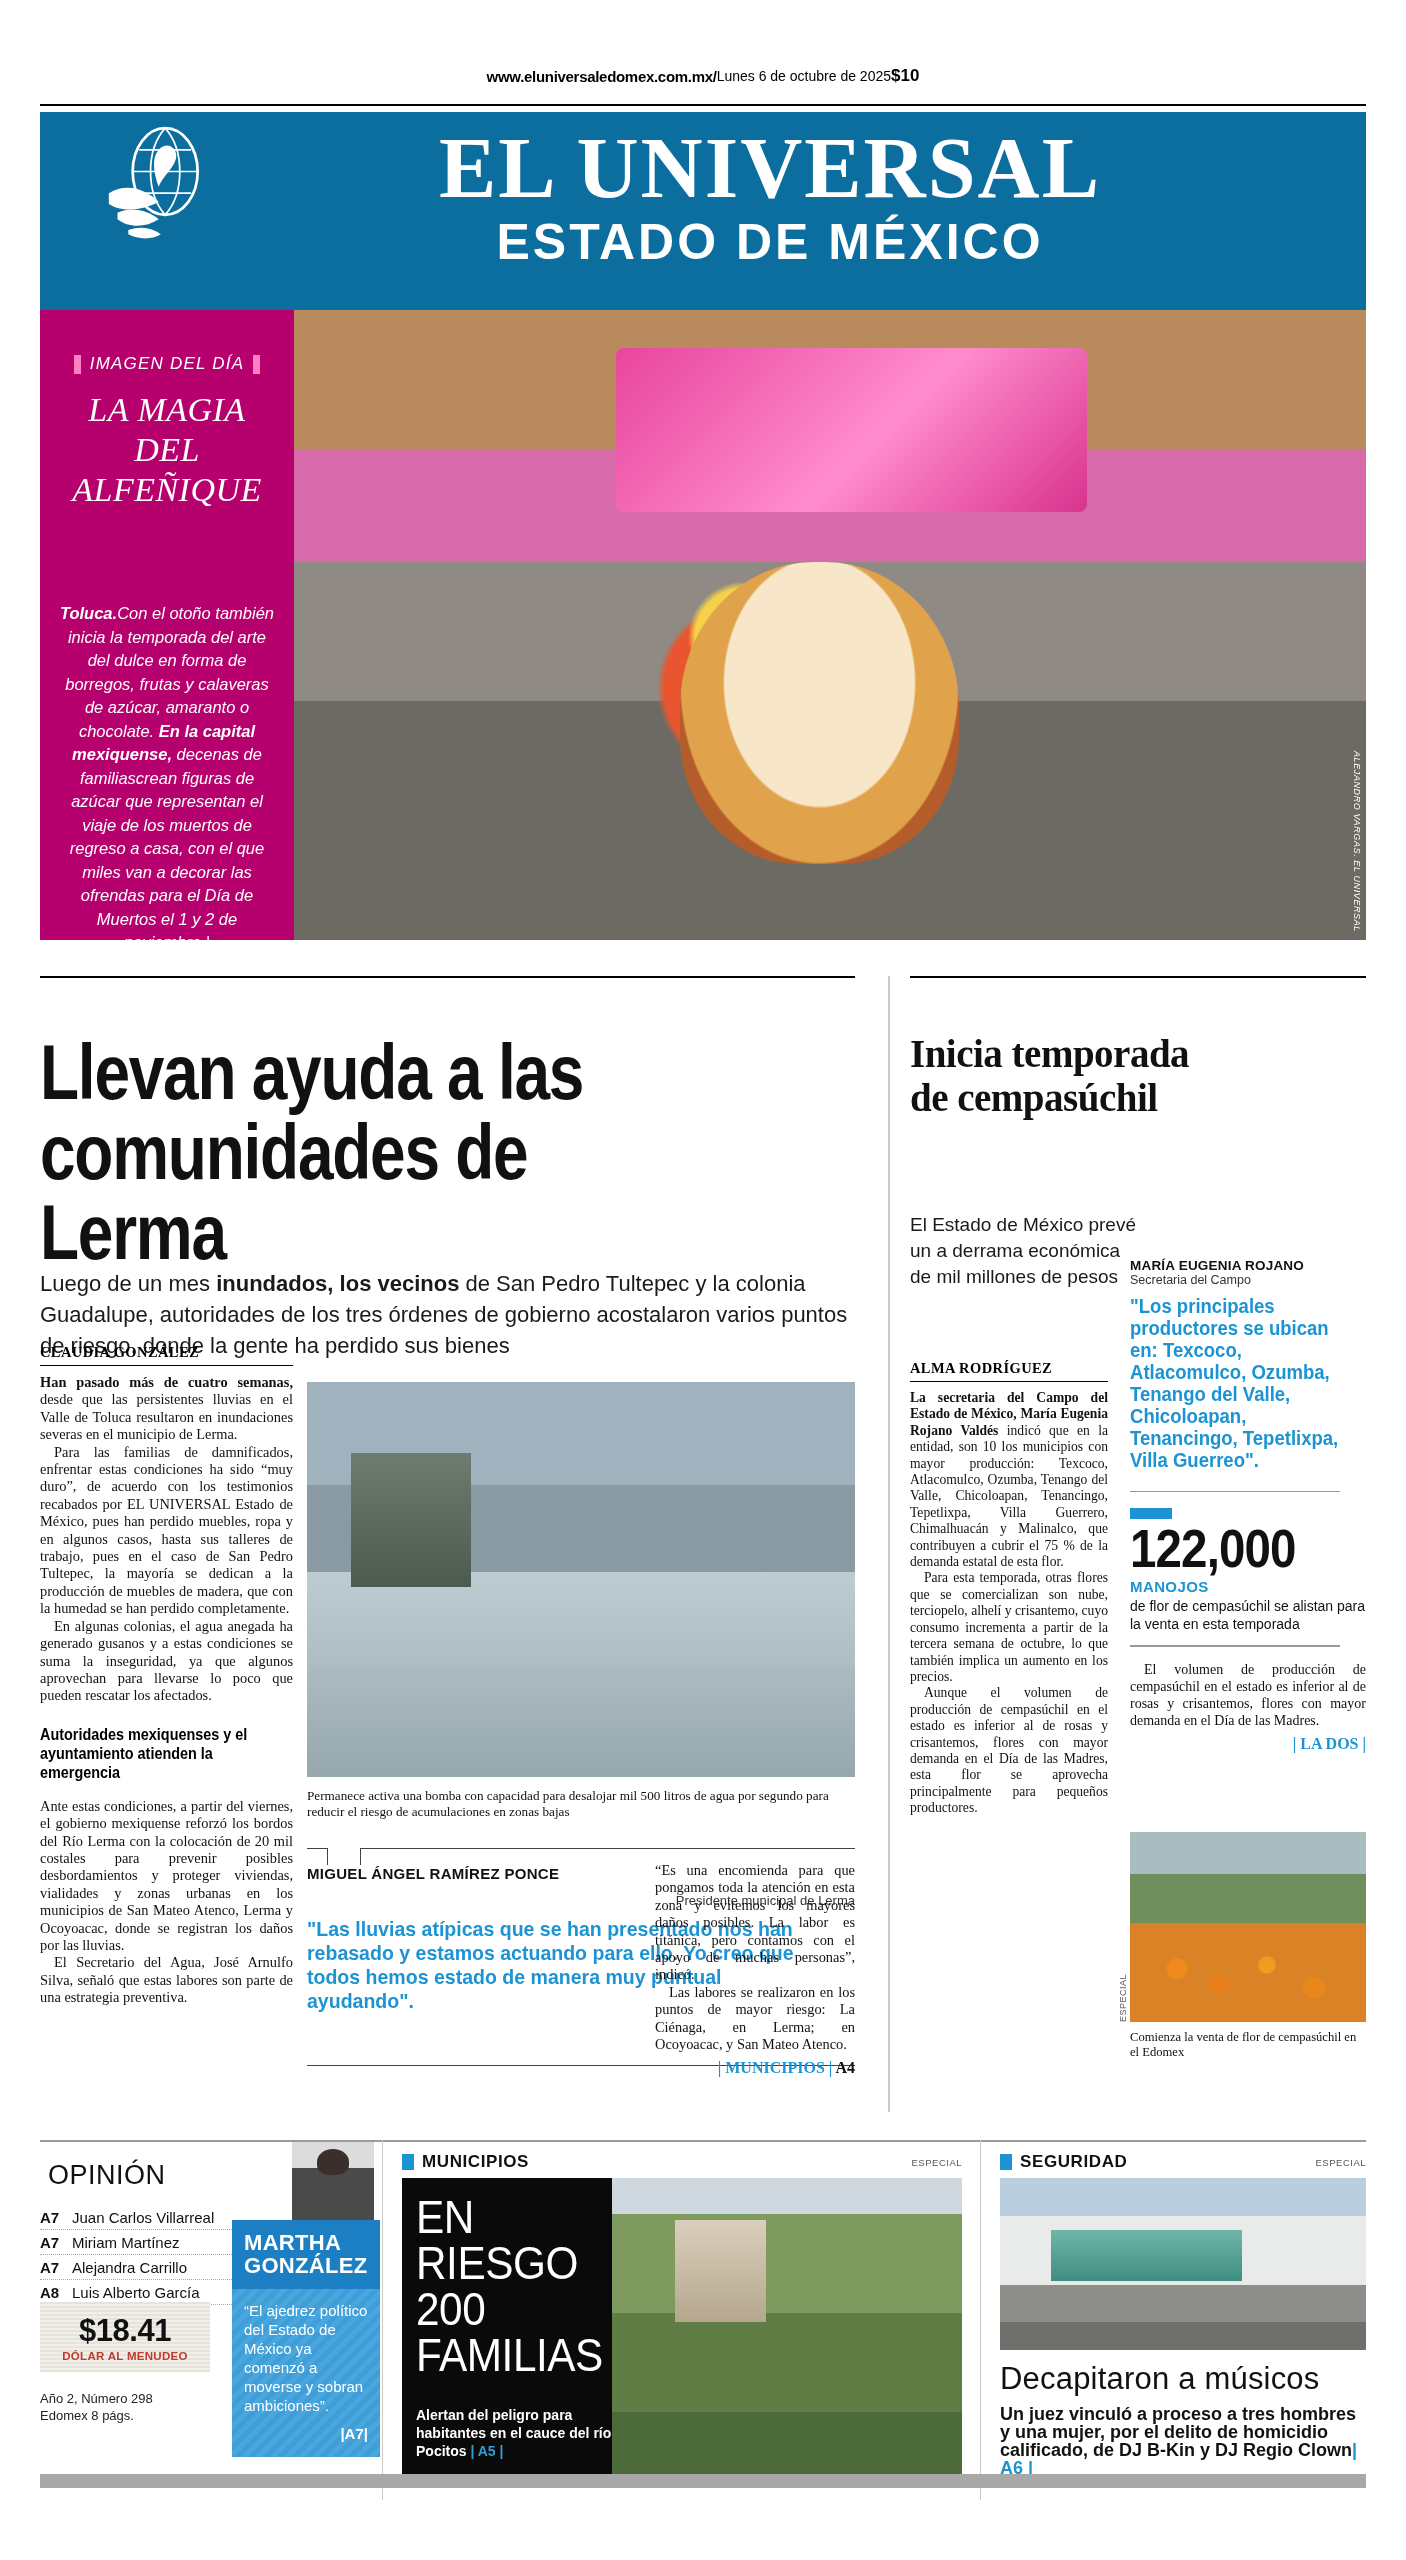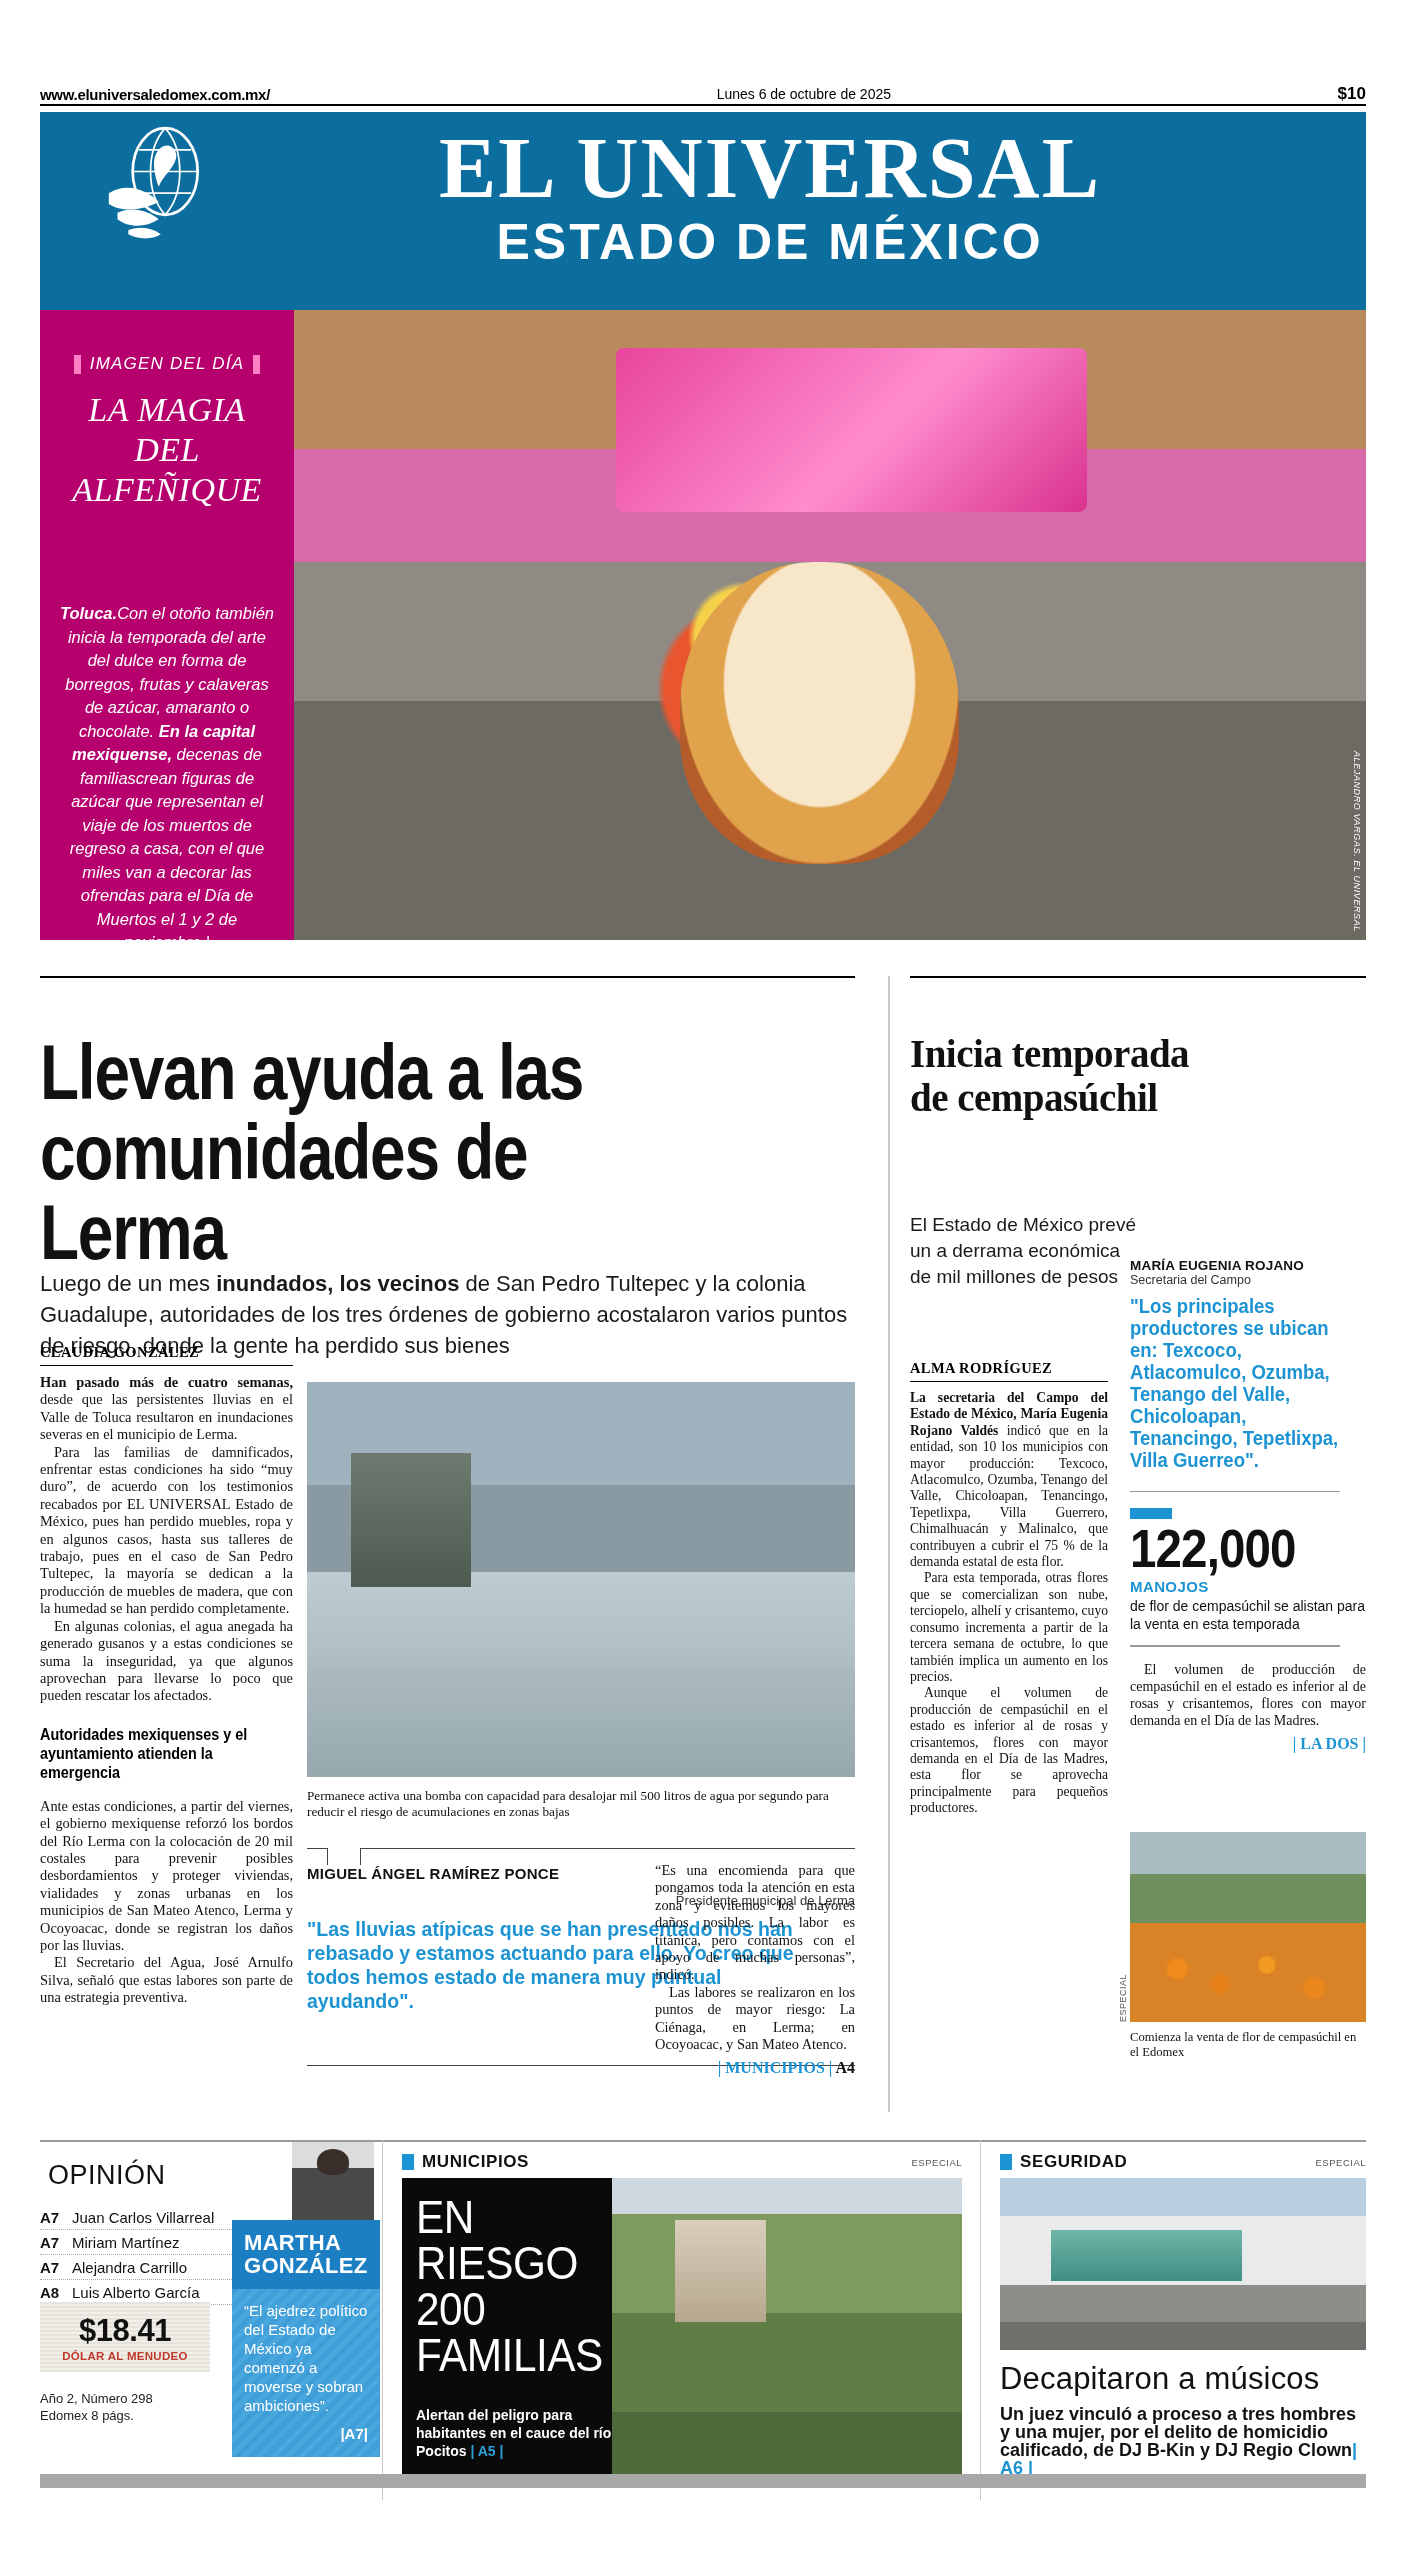--- a/index.html
+++ b/index.html
@@ -5,22 +5,22 @@
   * { box-sizing: border-box; margin: 0; padding: 0; }
   html, body {
     width: 1406px; height: 2560px;
     background: #ffffff;
     font-family: "Liberation Sans", sans-serif;
   }
   .page { position: relative; width: 1406px; height: 2560px; background:#fff; overflow:hidden; }
 
   
   .topbar {
-    position:absolute; left:40px; top:81px; width:1326px; height:26px;
-    display:flex; align-items:center; justify-content:space-between;
+    position:absolute; left:40px; top:63px; width:1326px; height:26px;
+    display:flex; align-items:center; justify-content:center;
     font-family:"Liberation Sans Narrow","Liberation Sans",sans-serif;
   }
   .topbar .url { font-size:15px; font-weight:bold; letter-spacing:-0.3px; color:#000; }
   .topbar .date { font-size:14px; color:#000; }
   .topbar .price { font-size:17px; font-weight:bold; color:#000; }
   .rule-top { position:absolute; left:40px; top:104px; width:1326px; height:2px; background:#000; }
 
   
   .masthead {
     position:absolute; left:40px; top:112px; width:1326px; height:92px;

